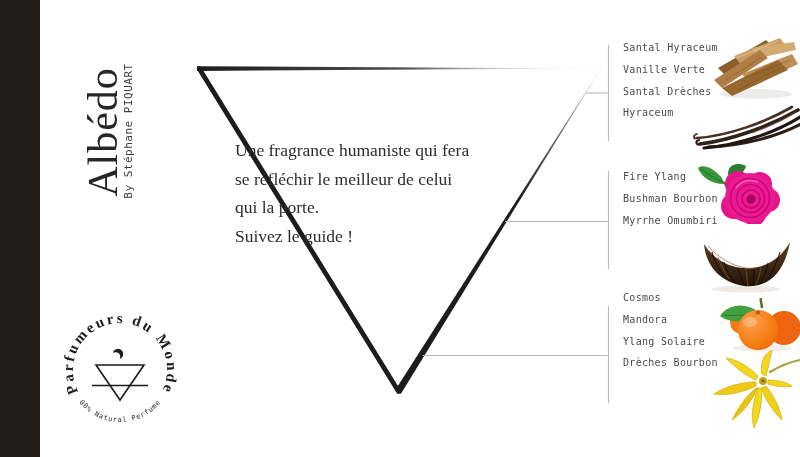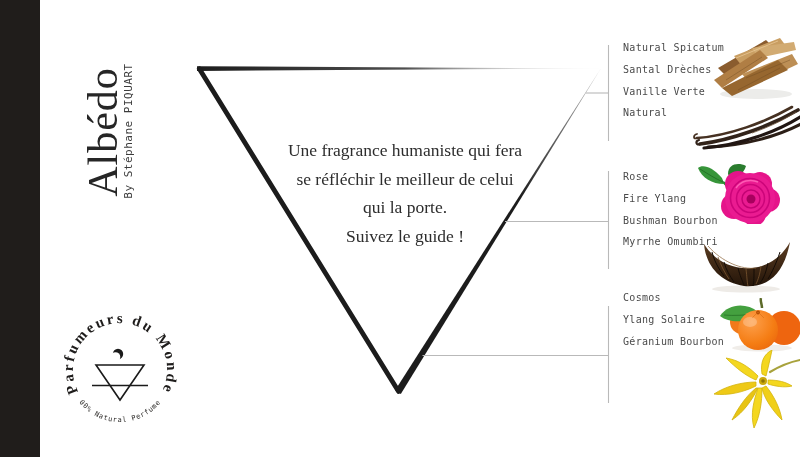--- a/index.html
+++ b/index.html
@@ -16,21 +16,21 @@
   }
   .brand-subtitle{
     position:absolute;left:128px;top:131px;
     transform:translate(-50%,-50%) rotate(-90deg);
     font-family:"DejaVu Sans Mono",monospace;
     font-size:11px;letter-spacing:0.5px;color:#3c3c3c;white-space:nowrap;
   }
   .overlay{position:absolute;left:0;top:0;width:800px;height:457px;}
   .tagline{
     position:absolute;left:235px;top:136px;width:340px;
-    text-align:center;white-space:pre-line;
+    text-align:left;white-space:pre-line;
     font-family:"Liberation Serif",serif;font-size:17.5px;line-height:28.5px;
     color:#2d2d2d;
   }
   .notes{
     position:absolute;left:623px;margin:0;padding:0;list-style:none;
     font-family:"DejaVu Sans Mono",monospace;font-size:10px;letter-spacing:0.3px;
     color:#4a4a4a;line-height:21.75px;white-space:nowrap;
   }
   .notes.g1{top:37px;}
   .notes.g2{top:166px;}
@@ -90,37 +90,37 @@
     <line x1="422.5" y1="355.5" x2="608.5" y2="355.5" stroke="#b9b9b9" stroke-width="1.1"></line>
     <line x1="608.5" y1="306" x2="608.5" y2="403" stroke="#b9b9b9" stroke-width="1.1"></line>
   </svg>
 
   <div class="tagline">Une fragrance humaniste qui fera
 se réfléchir le meilleur de celui
 qui la porte.
 Suivez le guide !</div>
 
   <ul class="notes g1">
-    <li>Natural Spicatum</li>
+    <li>Santal Hyraceum</li>
+    <li>Vanille Verte</li>
     <li>Santal Drèches</li>
-    <li>Vanille Verte</li>
-    <li>Natural</li>
+    <li>Hyraceum</li>
   </ul>
 
   <ul class="notes g2">
-    <li>Rose</li>
     <li>Fire Ylang</li>
     <li>Bushman Bourbon</li>
     <li>Myrrhe Omumbiri</li>
   </ul>
 
   <ul class="notes g3">
     <li>Cosmos</li>
+    <li>Mandora</li>
     <li>Ylang Solaire</li>
-    <li>Géranium Bourbon</li>
+    <li>Drèches Bourbon</li>
   </ul>
 
   <svg class="img-box img-sandalwood" viewBox="0 0 96 76" xmlns="http://www.w3.org/2000/svg">
     <ellipse cx="48" cy="66" rx="36" ry="5" fill="#ececea"></ellipse>
     <polygon points="10,40 58,12 64,18 18,48" fill="#8a5c2e"></polygon>
     <polygon points="26,28 72,10 78,18 34,38" fill="#c99e62"></polygon>
     <polygon points="44,20 86,14 88,22 50,30" fill="#d2ab72"></polygon>
     <polygon points="6,52 52,22 60,30 14,60" fill="#b07e44"></polygon>
     <polygon points="34,46 84,26 90,36 44,58" fill="#bd8f55"></polygon>
     <polygon points="14,60 70,32 80,42 24,68" fill="#97672f"></polygon>

